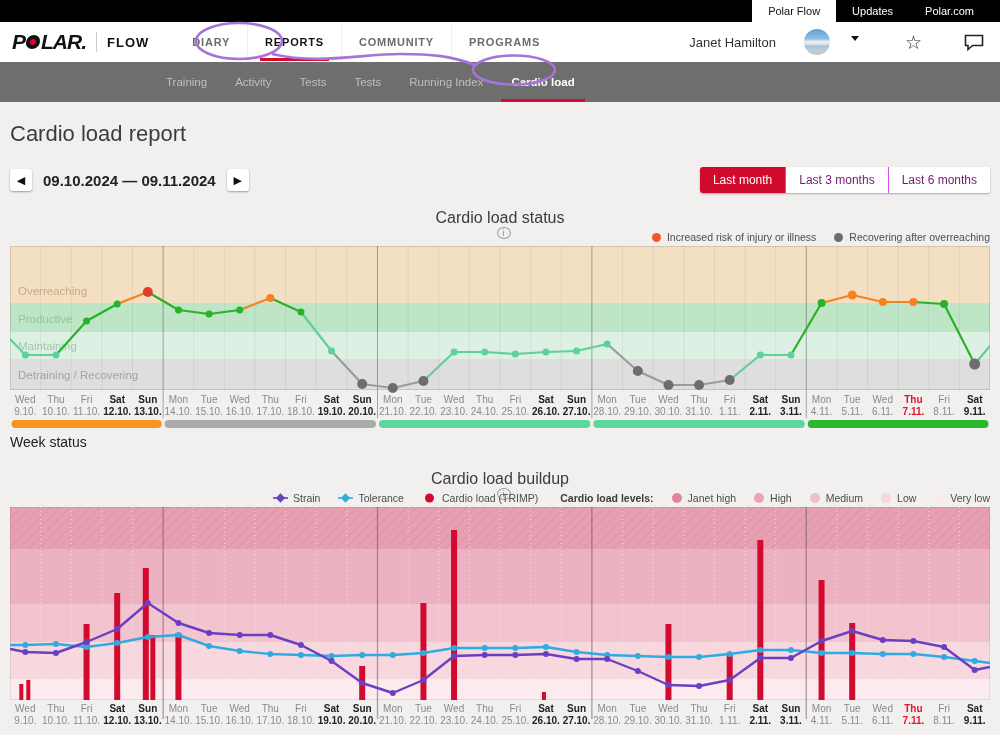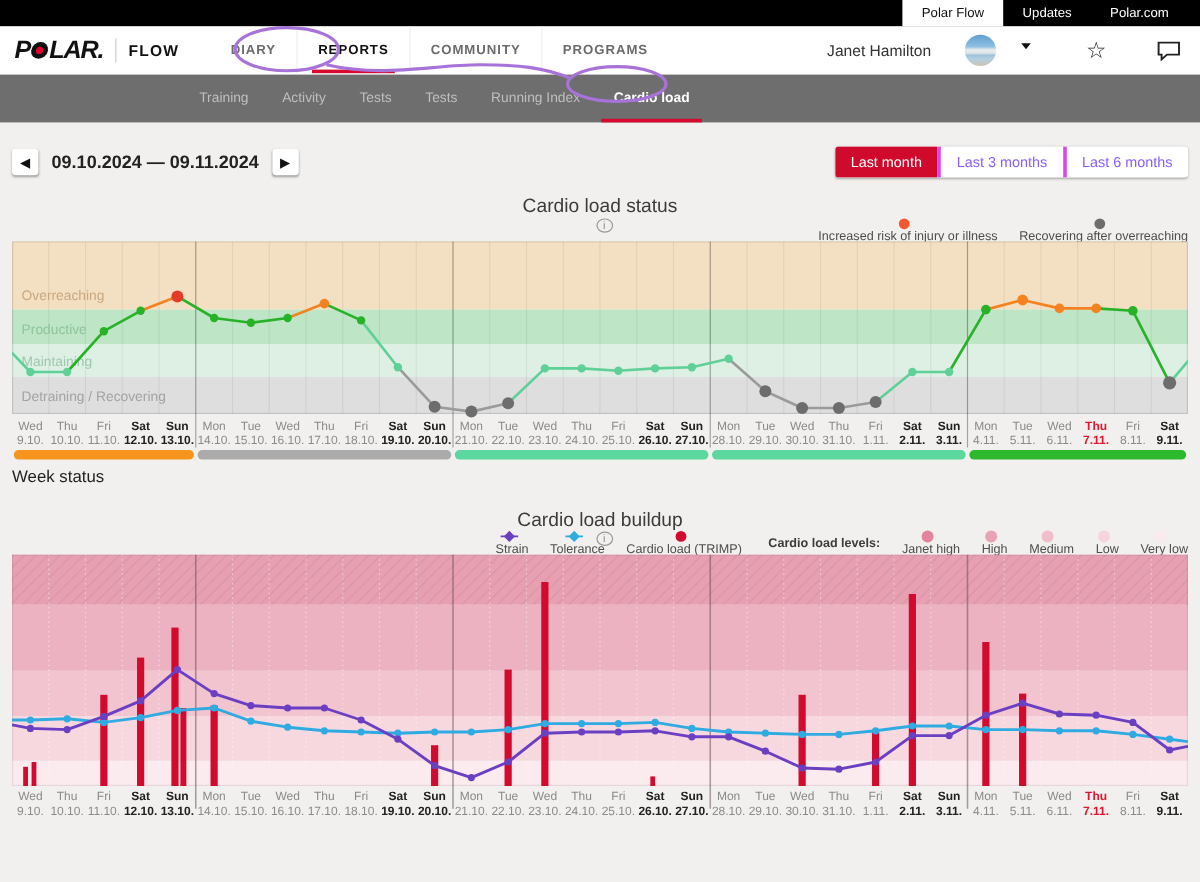--- a/index.html
+++ b/index.html
@@ -39,28 +39,28 @@
   .subnav-item.active::after { content:""; position:absolute; left:4px; right:4px; bottom:0; height:3px; background:#d8092f; }
   
   .annotation { position:absolute; top:0; left:0; pointer-events:none; z-index:60; }
   
   .content { padding:0 10px; }
   .page-title { font-size:22px; font-weight:400; color:#3c3c3c; margin:19px 0 0 0; }
   .date-row { display:flex; align-items:center; margin-top:20px; height:26px; }
   .arrow-btn { width:22px; height:22px; background:#fff; border-radius:3px; box-shadow:0 1px 2px rgba(0,0,0,.35); display:flex; align-items:center; justify-content:center; font-size:11px; color:#111; cursor:pointer; }
   .date-text { font-size:15px; font-weight:700; color:#222; margin:0 11px; }
   .range-group { margin-left:auto; display:flex; border-radius:3px; overflow:hidden; box-shadow:0 1px 2px rgba(0,0,0,.3); height:26px; }
-  .range-btn { background:#fff; color:#8b5cf6; font-size:12px; padding:0 13px; display:flex; align-items:center; border-left:3px solid #d946ef; cursor:pointer; }
+  .range-btn { background:#fff; color:#701a75; font-size:12px; padding:0 13px; display:flex; align-items:center; border-left:1px solid #d946ef; cursor:pointer; }
   .range-btn:first-child { border-left:none; }
   .range-btn.active { background:#cf0a2c; color:#fff; }
   .section-head { display:flex; align-items:center; font-size:16px; color:#3c3c3c; margin-top:16px; height:18px;flex-direction:column; }
   .section-head.buildup { margin-top:20px; }
   .info-icon { width:14px; height:14px; border:1px solid #9a9a9a; border-radius:50%; color:#8a8a8a; font-size:9px; display:flex; align-items:center; justify-content:center; margin-left:7px; cursor:pointer; }
   .legend-row { display:flex; justify-content:flex-end; align-items:center; font-size:10.5px; color:#4d4d4d; height:14px; margin-top:3px; }
-  .legend-item { display:flex; align-items:center; margin-left:18px;flex-direction:column; }
+  .legend-item { display:flex; align-items:center; margin-left:18px; }
   .legend-dot { width:9px; height:9px; border-radius:50%; margin-right:6px; }
   .legend-marker { margin-right:5px; display:flex; }
   .legend-levels-label { font-weight:bold; color:#3c3c3c; margin-left:22px; }
   .lvl .legend-dot { width:10px; height:10px; }
   .chart-wrap { margin-top:2px; }
   .chart-wrap svg { display:block; }
   .week-status { font-size:14px; font-weight:400; color:#222; margin-top:2px; }
 </style>
 </head>
 <body>
@@ -111,20 +111,21 @@
     <div class="subnav-item active">Cardio load</div>
   </div>
 
 <svg class="annotation" width="1000" height="100">
   <ellipse cx="239" cy="41" rx="43" ry="18" fill="none" stroke="#a873d9" stroke-width="2.6"></ellipse>
   <ellipse cx="514" cy="70" rx="41" ry="14.5" fill="none" stroke="#a873d9" stroke-width="2.6"></ellipse>
   <path d="M 272 54 C 320 65 360 54 400 54 C 432 54 452 56 475 65" fill="none" stroke="#a873d9" stroke-width="2.6"></path>
 </svg>
 
 <div class="content">
+  <h1 class="page-title">Cardio load report</h1>
 
   <div class="date-row">
     <span class="arrow-btn">◀</span>
     <span class="date-text">09.10.2024 — 09.11.2024</span>
     <span class="arrow-btn">▶</span>
     <div class="range-group">
         <div class="range-btn active">Last month</div>
         <div class="range-btn">Last 3 months</div>
         <div class="range-btn">Last 6 months</div>
       </div>

